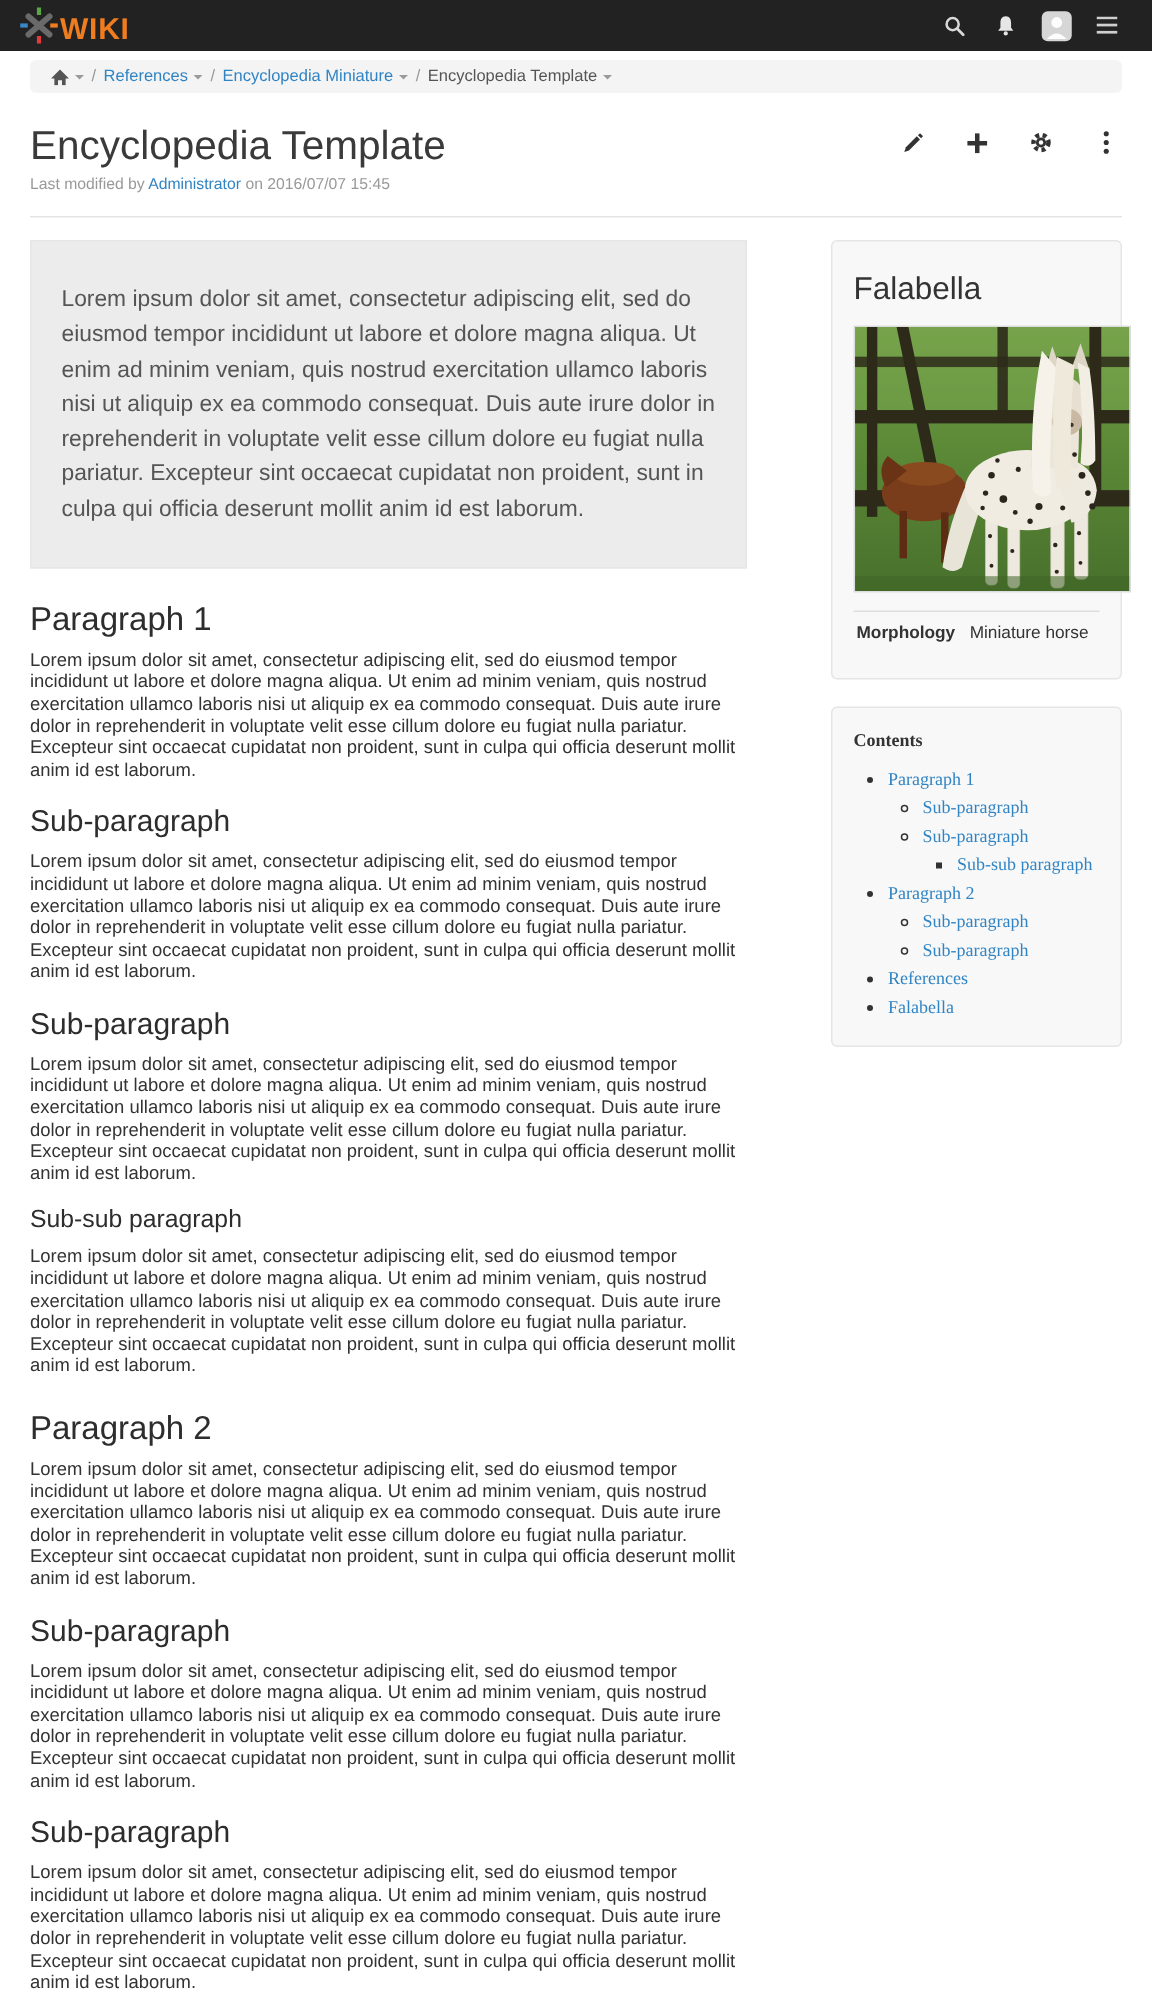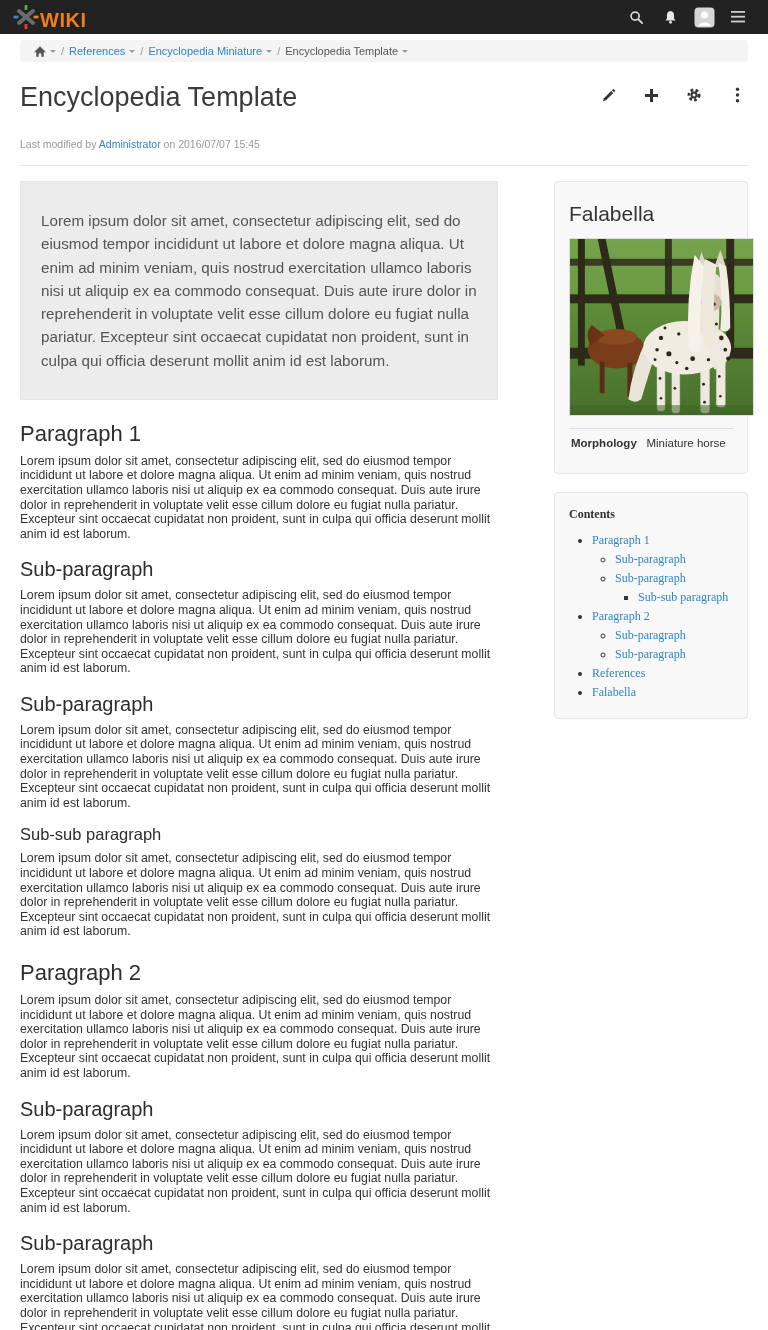--- a/index.html
+++ b/index.html
@@ -36,21 +36,21 @@
     display:inline-block; width:0; height:0; margin-left:4px; vertical-align:middle;
     border-left:3px solid transparent; border-right:3px solid transparent;
     border-top:3.5px solid #9a9a9a;
   }
 
   
   .page-head { margin:16px 20px 0; display:flex; justify-content:space-between; align-items:flex-start; }
   h1.doc-title { font-size:27px; font-weight:400; color:#3a3a3a; margin:4px 0 0; }
   .doc-actions { display:flex; gap:21px; margin-top:8px; }
   .doc-action { width:22px; height:18px; display:flex; align-items:center; justify-content:center; cursor:pointer; }
-  .modified-line { margin:25px 20px 0; font-size:10.5px; color:#999; }
+  .modified-line { margin:4px 20px 0; font-size:10.5px; color:#999; }
   hr.head-rule { border:0; border-top:1px solid #e4e4e4; margin:15px 20px 0; }
 
   
   .layout { display:flex; gap:20px; margin:15px 20px 0; align-items:flex-start; }
   .main-col { width:478px; flex:0 0 478px; }
   .side-col { width:230px; flex:0 0 230px; }
 
   
   .introbox {
     background:#ececec; border:1px solid #e6e6e6;

